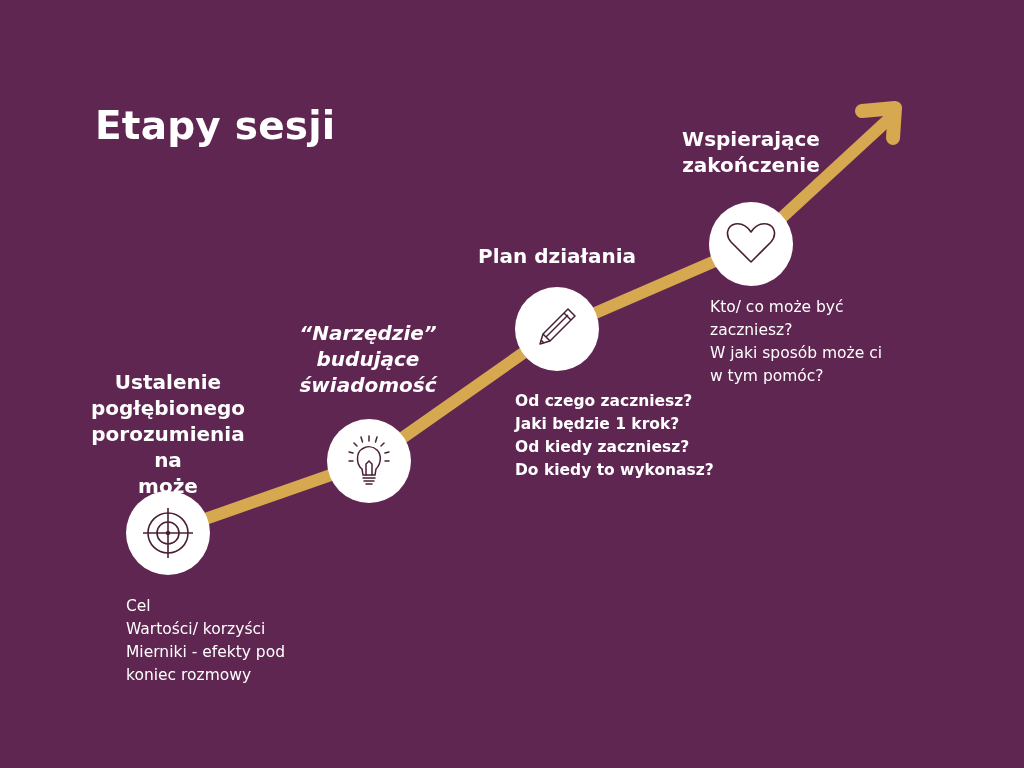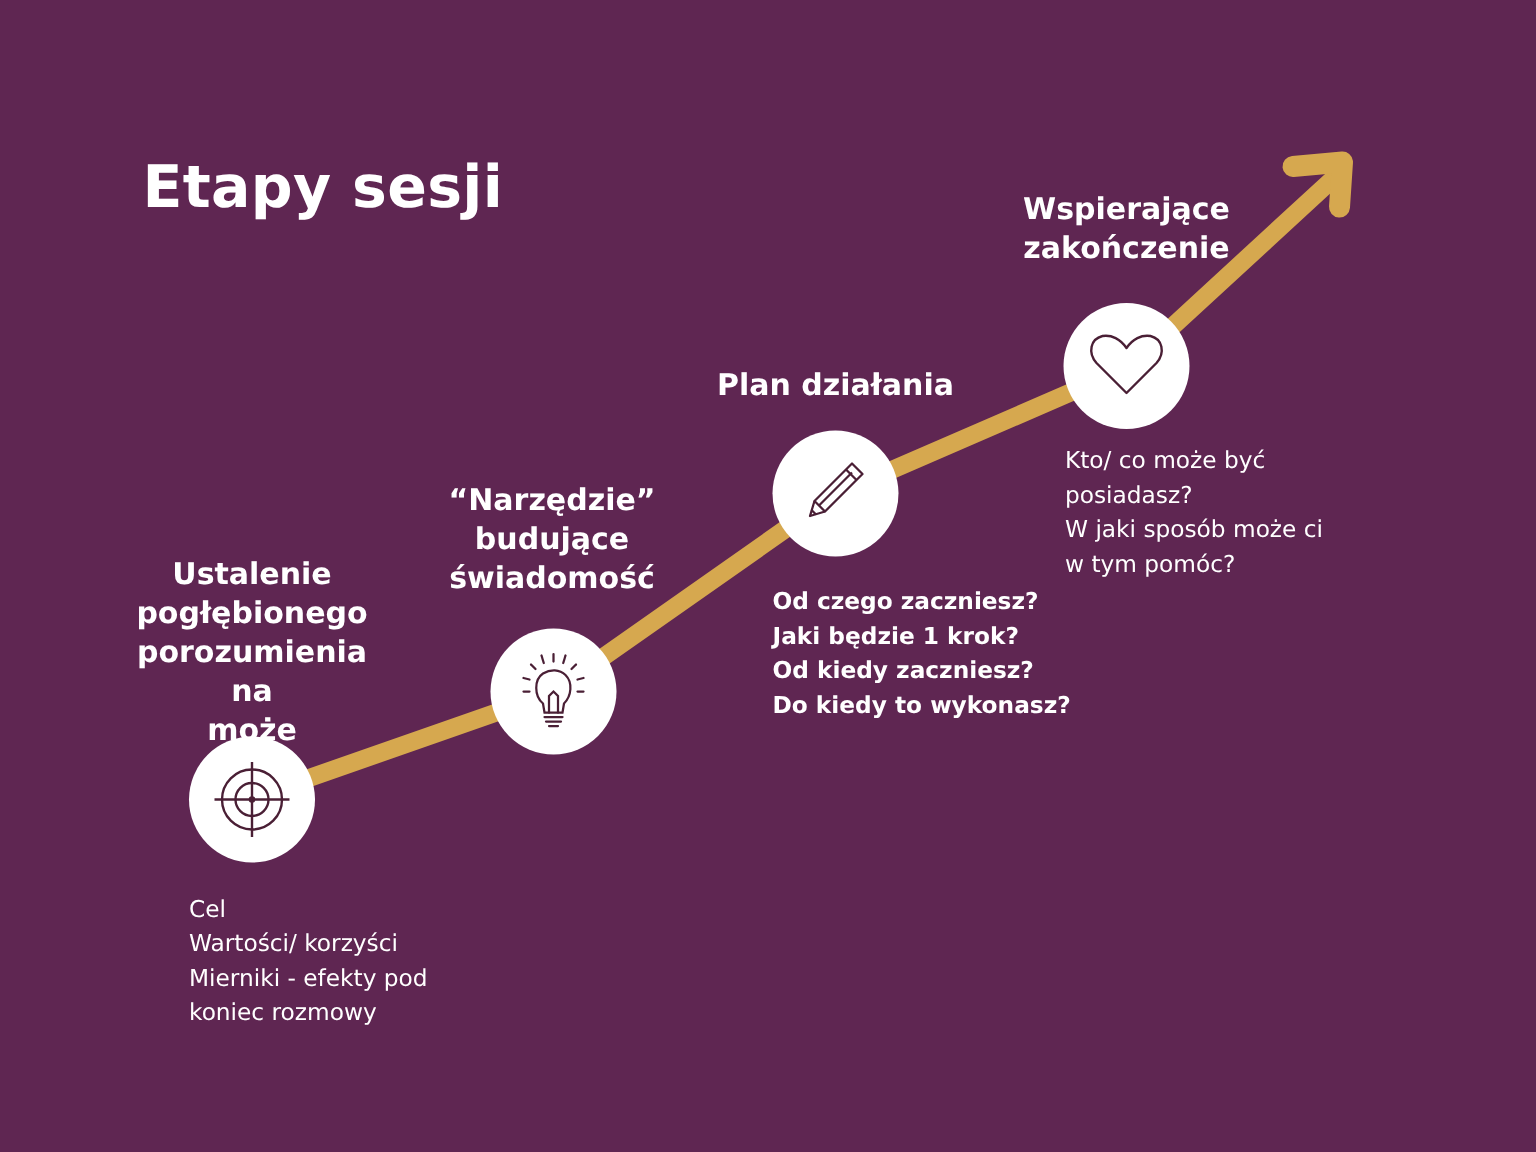--- a/index.html
+++ b/index.html
@@ -63,21 +63,21 @@
       <circle cx="42" cy="42" r="2.2" fill="#4a1f35"></circle>
     </svg>
   </div>
   <div class="stage-text" style="left:126px;top:595px;">
     <span>Cel</span>
     <span>Wartości/ korzyści</span>
     <span>Mierniki - efekty pod</span>
     <span>koniec rozmowy</span>
   </div>
 
-  <div class="stage-title" style="left:278px;top:320px;width:180px;">
+  <div class="stage-title" style="left:278px;top:320px;width:180px;font-style:italic;">
     <span>“Narzędzie”</span>
     <span>budujące</span>
     <span>świadomość</span>
   </div>
   <div class="circle" style="left:327px;top:419px;">
     <svg width="84" height="84" viewBox="0 0 84 84">
       <g fill="none" stroke="#4a1f35" stroke-width="1.5" stroke-linecap="round">
         <path d="M35,50 C29,45 29,34 35,30 C40,27 46,27 50,31 C55,36 54,45 49,50 L48,56 L36,56 Z"></path>
         <line x1="36" y1="59" x2="48" y2="59"></line>
         <line x1="37" y1="62" x2="47" y2="62"></line>
@@ -121,18 +121,18 @@
     <span>Wspierające</span>
     <span>zakończenie</span>
   </div>
   <div class="circle" style="left:709px;top:202px;">
     <svg width="84" height="84" viewBox="0 0 84 84">
       <path d="M42,60 L22,40 C16,33 18,24 26,22 C32,21 38,24 42,30 C46,24 52,21 58,22 C66,24 68,33 62,40 Z" fill="none" stroke="#4a1f35" stroke-width="1.6" stroke-linejoin="round"></path>
     </svg>
   </div>
   <div class="stage-text" style="left:710px;top:280px;margin-top:16px;">
     <span>Kto/ co może być</span>
-    <span>posiadasz?</span>
+    <span>zaczniesz?</span>
     <span>W jaki sposób może ci</span>
     <span>w tym pomóc?</span>
   </div>
 
 </div>
 
 </body></html>

